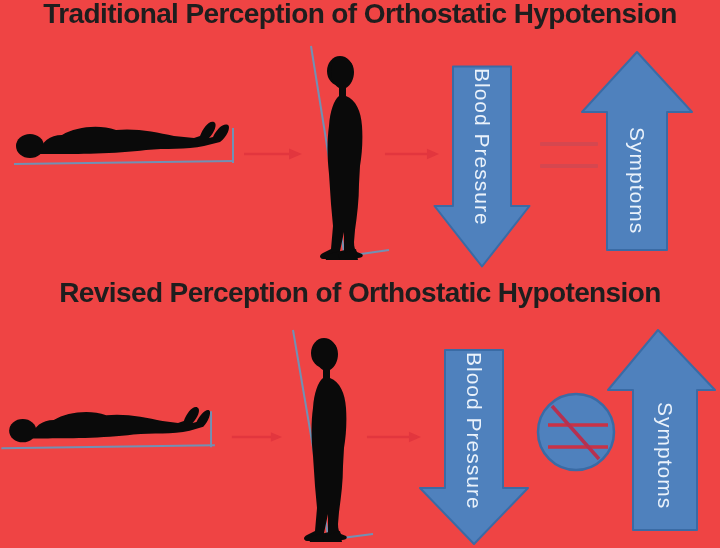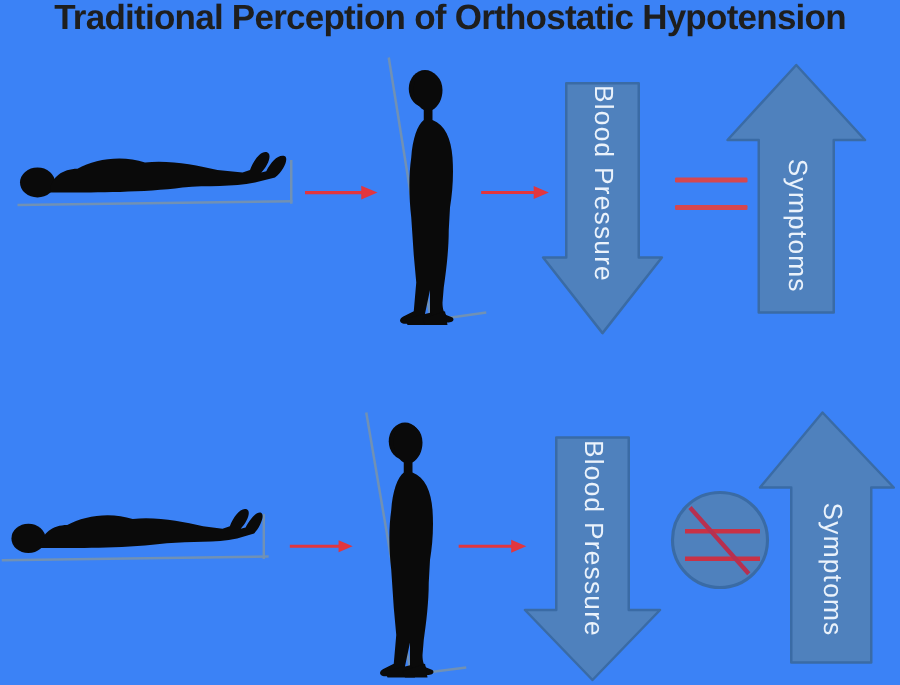--- a/index.html
+++ b/index.html
@@ -1,18 +1,18 @@
 <!DOCTYPE html>
 <html><head>
 <meta charset="utf-8">
 <style>
   * { margin:0; padding:0; box-sizing:border-box; }
   body { background:#ffffff; font-family:"Liberation Sans", sans-serif; }
   .canvas {
-    position:relative; width:720px; height:548px; background:#3b82f6;
+    position:relative; width:720px; height:548px; background:#ef4444;
     overflow:hidden;
   }
   .panel-title {
     position:absolute; left:0; width:720px; text-align:center;
     font-size:28px; font-weight:700; letter-spacing:-0.6px;
     color:#1e1e1e; line-height:34px; white-space:nowrap;
   }
   #title-traditional { top:-3px; }
   #title-revised     { top:276px; }
   .abs { position:absolute; }
@@ -73,20 +73,21 @@
     <div class="eq-line" style="left:540px; top:164px;"></div>
   </div>
 
   <svg class="abs" style="left:580px; top:50px;" width="114" height="202" viewBox="0 0 114 202">
     <path d="M57 2 L112 62 H87 V200 H27 V62 H2 Z" fill="#4F81BD" stroke="#3A6BA5" stroke-width="2" stroke-linejoin="round"></path>
   </svg>
   <div class="arrow-label" style="left:606px; top:112px; width:62px; height:138px;">
     <span>Symptoms</span>
   </div>
 
+  <div id="title-revised" class="panel-title">Revised Perception of Orthostatic Hypotension</div>
 
   <svg class="abs" style="left:0px; top:388px;" width="226" height="66" viewBox="0 0 230 68">
     <line x1="0" y1="62" x2="220" y2="59" stroke="#7191B4" stroke-width="2"></line>
     <line x1="216" y1="24" x2="216" y2="61" stroke="#7191B4" stroke-width="2"></line>
     <ellipse cx="22" cy="44" rx="14" ry="12" fill="#0A0A0A"></ellipse>
     <path fill="#0A0A0A" d="M32 50 C33 40 42 33 54 33 C68 25 90 22 108 28 C128 26 148 30 166 34 L182 36 L188 34 C191 26 197 18 202 20 C206 22 202 31 197 36 L201 35 C205 27 211 21 214 23 C217 25 213 35 208 40 L194 44 C176 48 156 46 136 48 C106 52 64 52 44 52 L32 52 Z"></path>
   </svg>
 
   <svg class="abs" style="left:231px; top:430px;" width="52" height="14" viewBox="0 0 60 14">
     <line x1="1" y1="7" x2="47" y2="7" stroke="#E2363E" stroke-width="2.6"></line>

